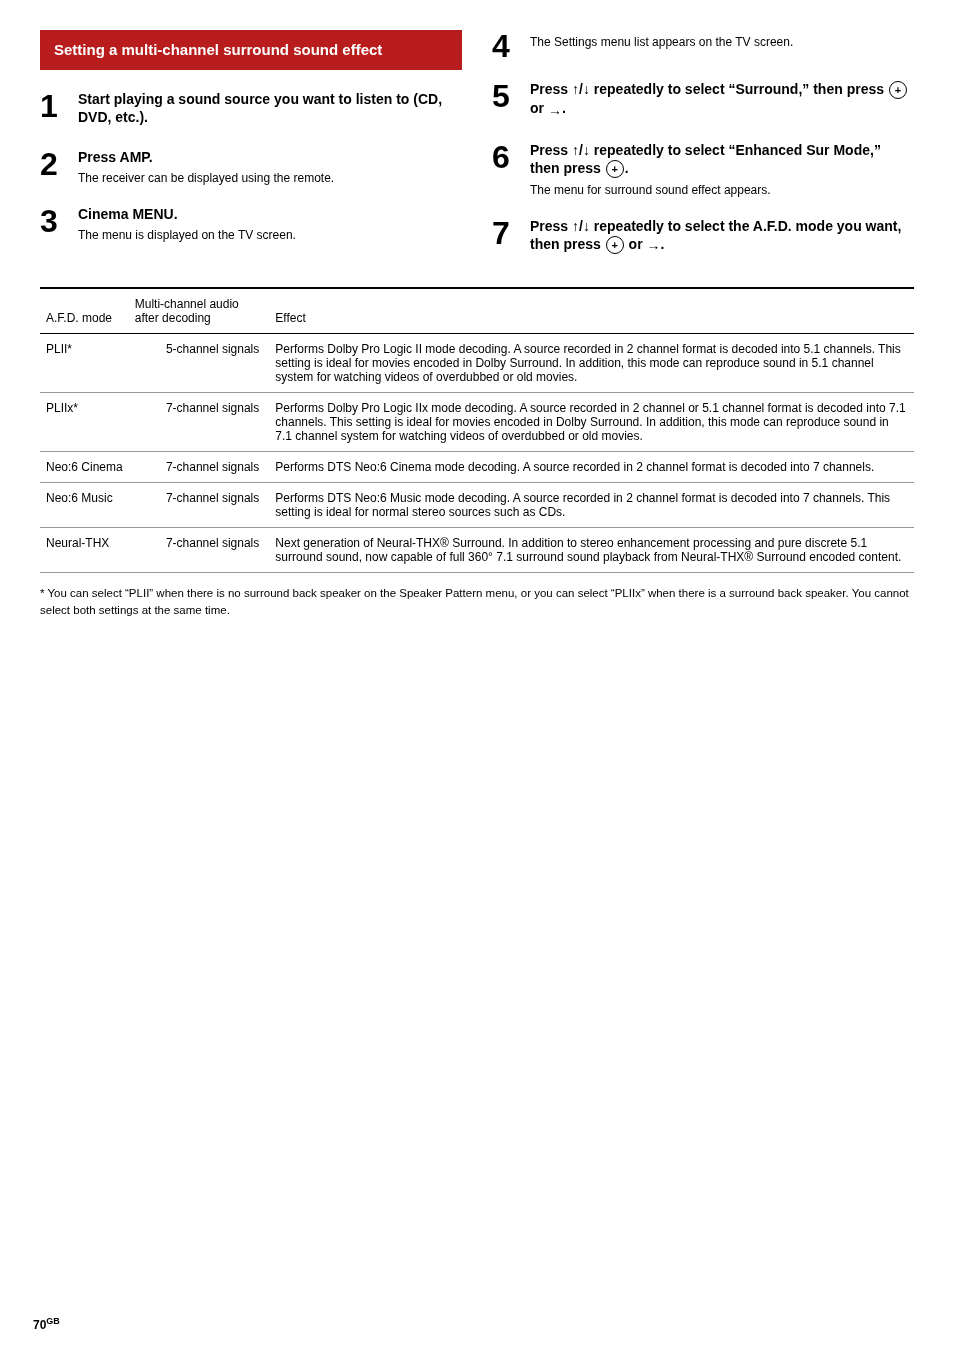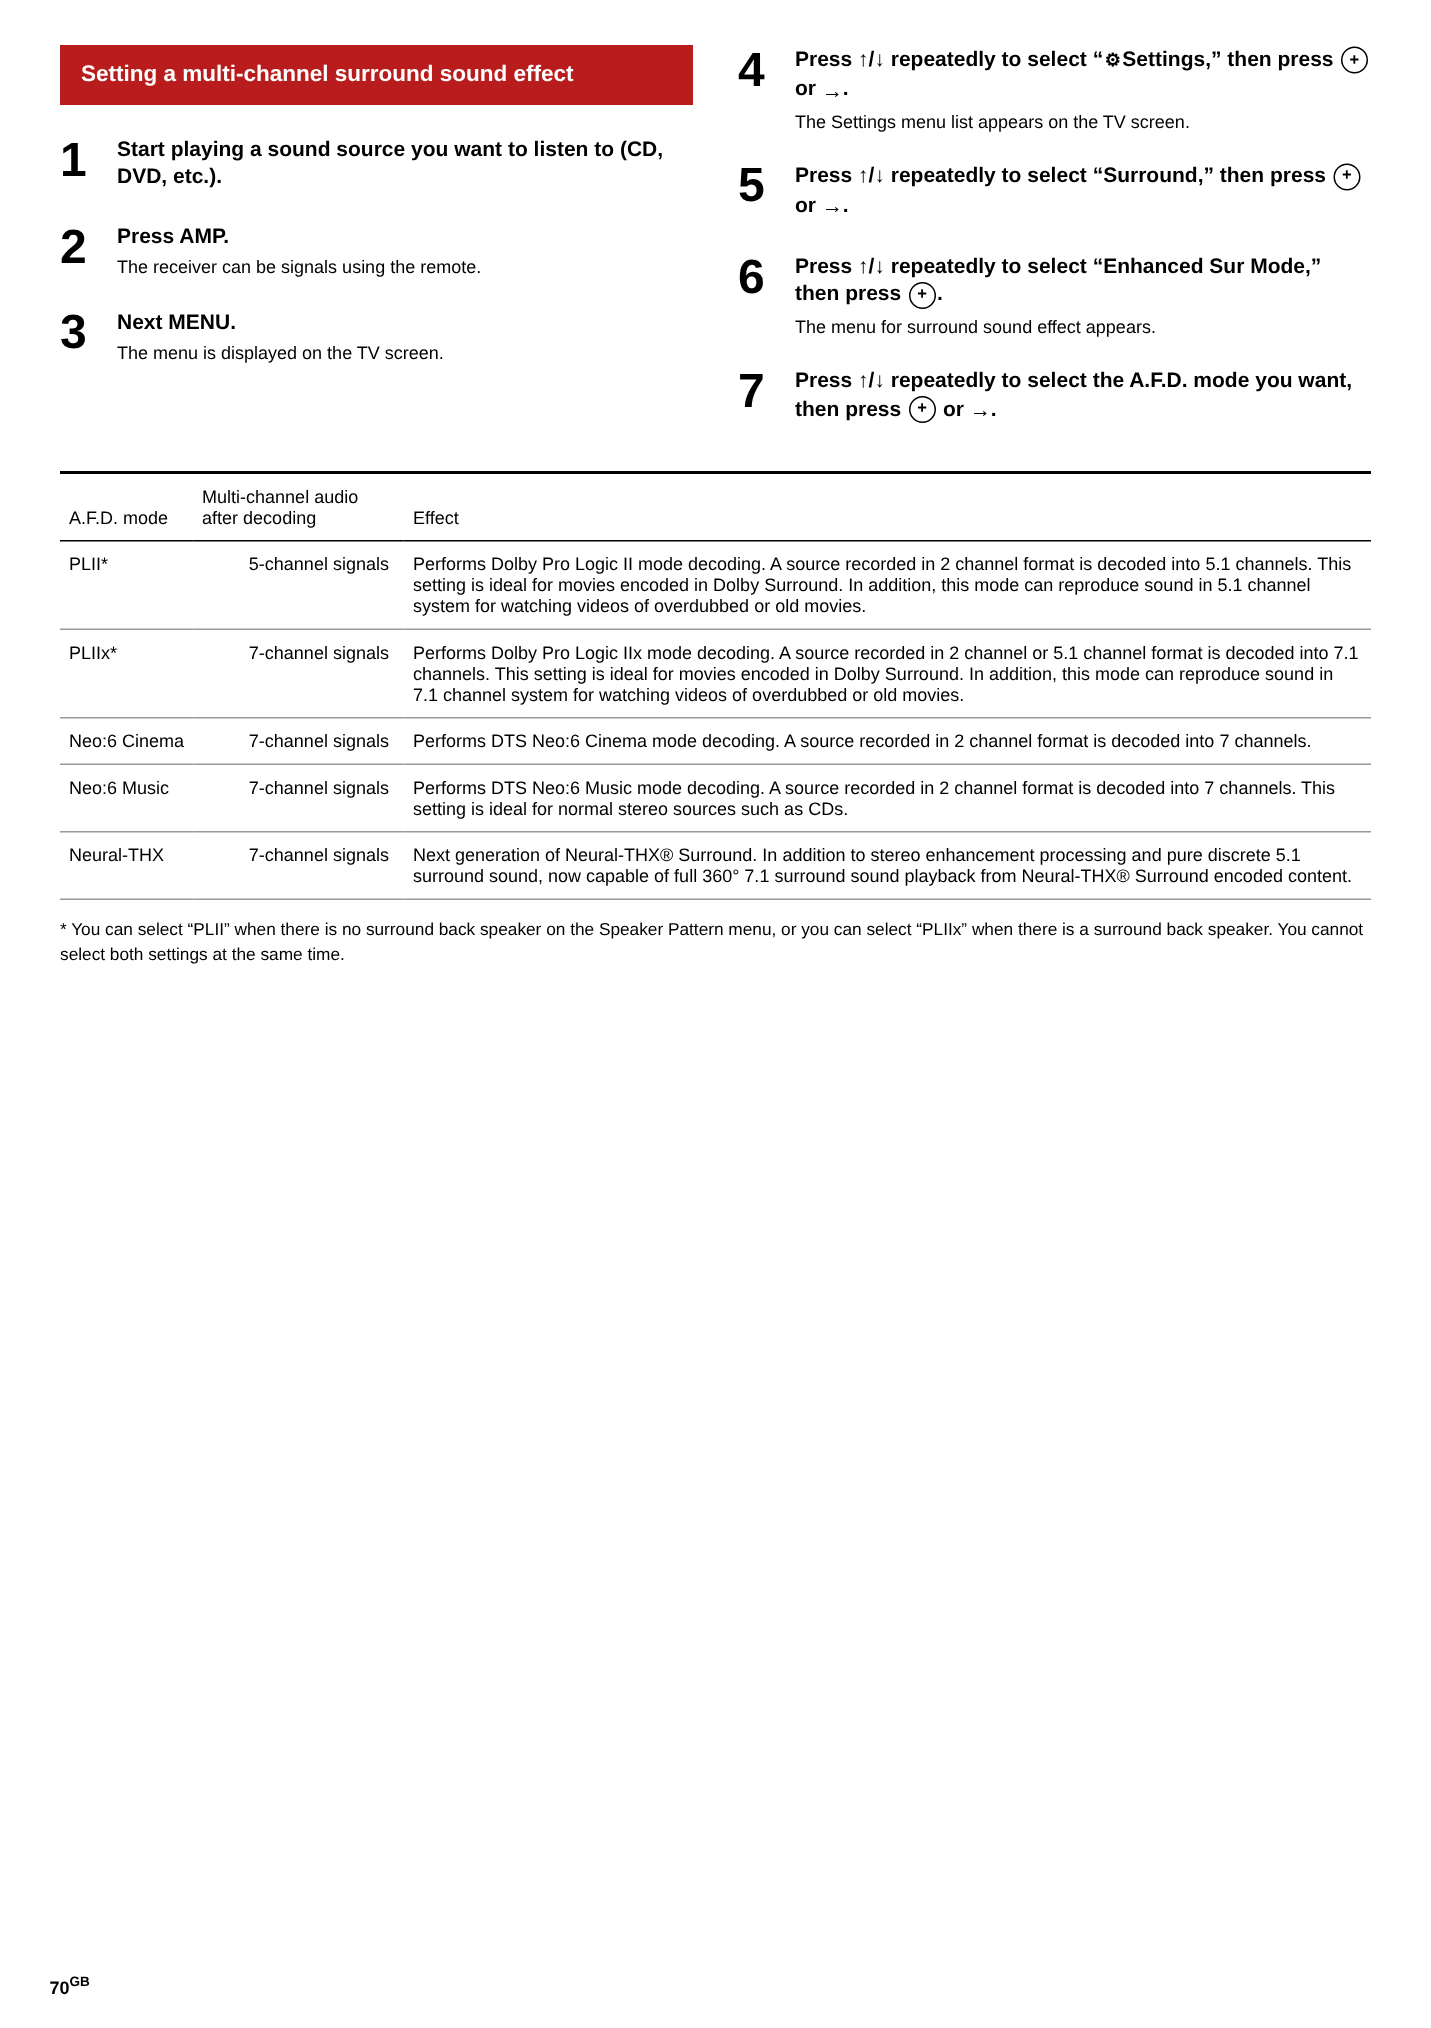--- a/index.html
+++ b/index.html
@@ -161,41 +161,38 @@
       <div class="step-number">1</div>
       <div class="step-content">
         <p class="step-title">Start playing a sound source you want to listen to (CD, DVD, etc.).</p>
       </div>
     </div>
 
     <div class="step">
       <div class="step-number">2</div>
       <div class="step-content">
         <p class="step-title">Press AMP.</p>
-        <p class="step-desc">The receiver can be signals using the remote.</p>
+        <p class="step-desc">The receiver can be displayed using the remote.</p>
       </div>
     </div>
 
     <div class="step">
       <div class="step-number">3</div>
       <div class="step-content">
-        <p class="step-title">Next MENU.</p>
+        <p class="step-title">Cinema MENU.</p>
         <p class="step-desc">The menu is displayed on the TV screen.</p>
       </div>
     </div>
   </div>
 
   <div class="right-col">
 
     <div class="step">
       <div class="step-number">4</div>
       <div class="step-content">
-        <p class="step-title">
-          <strong>Press ↑/↓ repeatedly to select “<span class="settings-icon">⚙</span>Settings,” then press <span class="circle-icon">+</span> <span>or</span> <span class="arrow-right">→</span>.</strong>
-        </p>
         <p class="step-desc">The Settings menu list appears on the TV screen.</p>
       </div>
     </div>
 
     <div class="step">
       <div class="step-number">5</div>
       <div class="step-content">
         <p class="step-title">
           <strong>Press ↑/↓ repeatedly to select “Surround,” then press <span class="circle-icon">+</span> <span>or</span> <span class="arrow-right">→</span>.</strong>
         </p>

